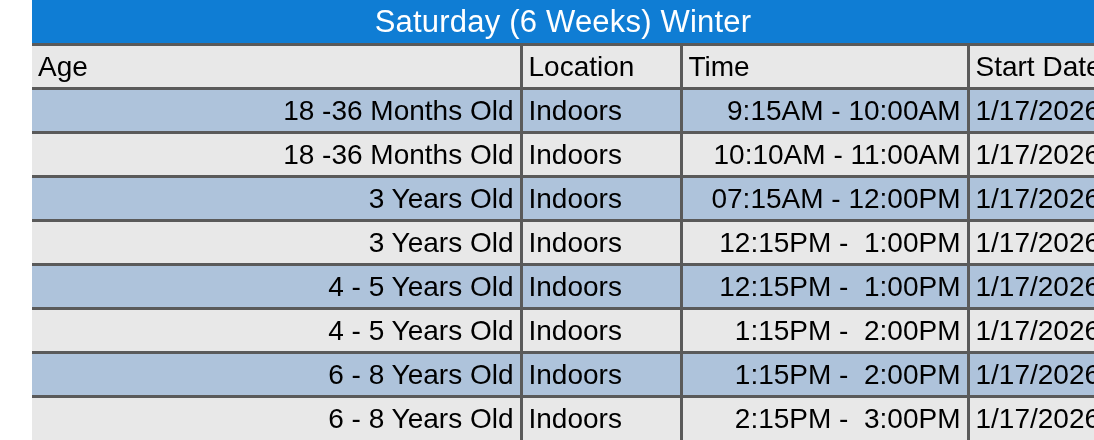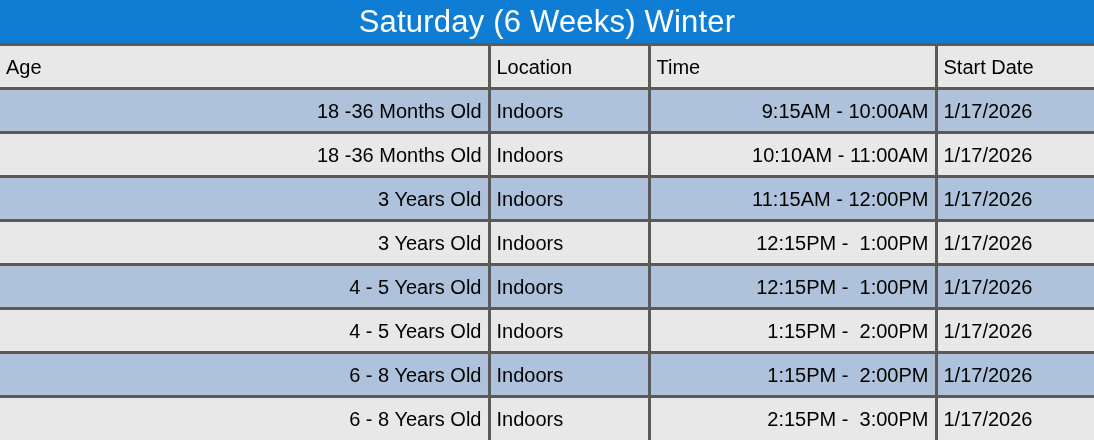--- a/index.html
+++ b/index.html
@@ -12,20 +12,21 @@
     height: 440px;
     overflow: hidden;
     font-family: "Liberation Sans", sans-serif;
   }
   #schedule-card {
     width: 1094px;
     height: 440px;
     position: relative;
     box-sizing: border-box;
     background: #ffffff;
+    padding-left: 32px;
   }
   #title-bar {
     height: 43px;
     background: #0F7DD4;
     display: flex;
     align-items: center;
     justify-content: center;
     box-sizing: border-box;
   }
   #title-text {
@@ -47,21 +48,21 @@
   #schedule-table col.col-location { width: 160px; }
   #schedule-table col.col-time     { width: 287px; }
   #schedule-table col.col-date     { width: 158px; }
 
   #schedule-table th,
   #schedule-table td {
     border-right: 3px solid #5A5A5A;
     border-bottom: 3px solid #5A5A5A;
     height: 44px;
     box-sizing: border-box;
-    font-size: 20px;
+    font-size: 28px;
     font-weight: 400;
     color: #000000;
     padding: 0 6px;
     overflow: hidden;
     white-space: pre;
     line-height: 1;
   }
   #schedule-table th:last-child,
   #schedule-table td:last-child {
     border-right: none;
@@ -113,21 +114,21 @@
         </tr>
         <tr class="band-off">
           <td class="cell-age">18 -36 Months Old</td>
           <td class="cell-location">Indoors</td>
           <td class="cell-time">10:10AM - 11:00AM</td>
           <td class="cell-date">1/17/2026</td>
         </tr>
         <tr class="band-on">
           <td class="cell-age">3 Years Old</td>
           <td class="cell-location">Indoors</td>
-          <td class="cell-time">11:15AM - 12:00PM</td>
+          <td class="cell-time">07:15AM - 12:00PM</td>
           <td class="cell-date">1/17/2026</td>
         </tr>
         <tr class="band-off">
           <td class="cell-age">3 Years Old</td>
           <td class="cell-location">Indoors</td>
           <td class="cell-time">12:15PM -  1:00PM</td>
           <td class="cell-date">1/17/2026</td>
         </tr>
         <tr class="band-on">
           <td class="cell-age">4 - 5 Years Old</td>

